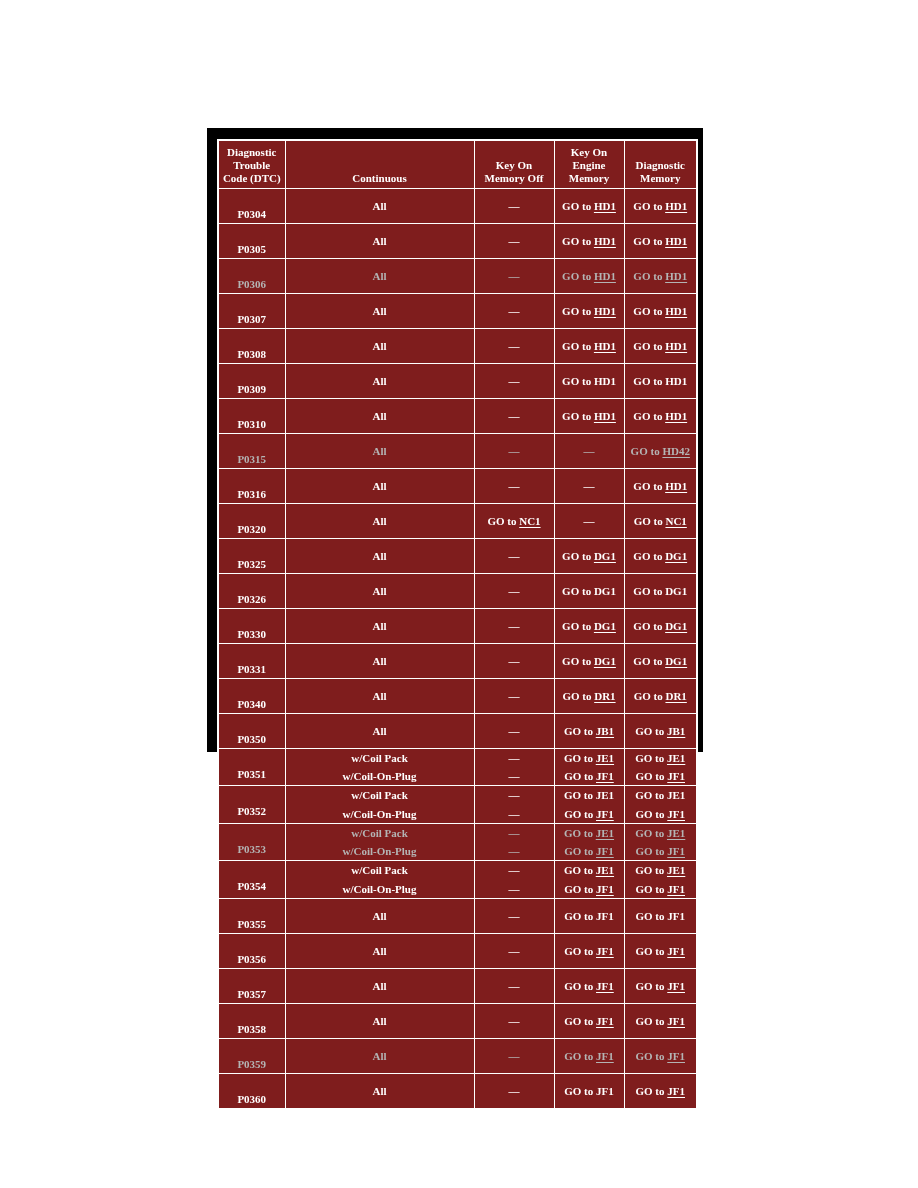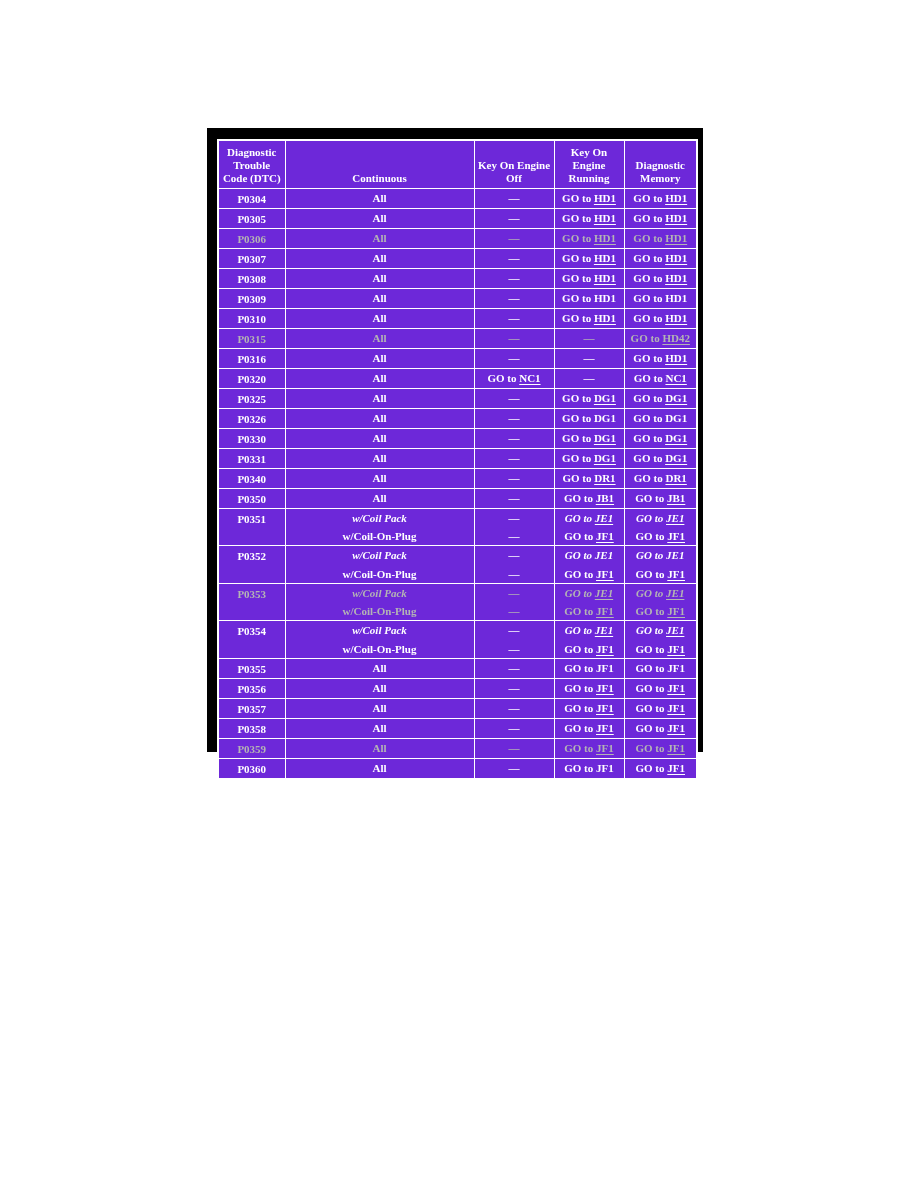--- a/index.html
+++ b/index.html
@@ -20,21 +20,21 @@
     width: 496px;
     height: 624px;
     background: #000000;
     box-sizing: border-box;
     padding: 11px 0 0 10px;
   }
   table.dtc-table {
     border-collapse: collapse;
     table-layout: fixed;
     width: 479px;
-    background: #6d28d9;
+    background: #7f1d1d;
     color: #ffffff;
     font-size: 11px;
     font-weight: bold;
     border: 2px solid #ffffff;
   }
   col.c0 { width: 67px; }
   col.c1 { width: 189px; }
   col.c2 { width: 80px; }
   col.c3 { width: 70px; }
   col.c4 { width: 73px; }
@@ -49,23 +49,23 @@
   th {
     vertical-align: bottom;
     padding-bottom: 3px;
     line-height: 13px;
     font-weight: bold;
     white-space: normal;
   }
   tbody tr { height: 19px; }
   tbody tr.sub-line { height: 18px; }
   tbody td { line-height: 18px; vertical-align: middle; }
-  td.dtc { vertical-align: top; padding-top: 1px; }
+  td.dtc { vertical-align: top; padding-top: 16px; }
   
-  tr.pre-sub td:not(.dtc) { border-bottom-style: hidden; font-style: italic; }
+  tr.pre-sub td:not(.dtc) { border-bottom-style: hidden; }
   tr.sub-line td { border-top-style: hidden; }
   tr.dim { color: #b4b4b4; }
   .link { color: inherit; }
   .link.u {
     text-decoration: underline;
     text-underline-offset: 2px;
     cursor: pointer;
   }
   .dash { letter-spacing: 0; }
 </style>
@@ -78,22 +78,22 @@
       <col class="c0">
         <col class="c1">
         <col class="c2">
         <col class="c3">
         <col class="c4">
     </colgroup>
     <thead>
       <tr id="header-row">
           <th>Diagnostic Trouble Code (DTC)</th>
           <th>Continuous</th>
-          <th>Key On Engine Off</th>
-          <th>Key On Engine Running</th>
+          <th>Key On Memory Off</th>
+          <th>Key On Engine Memory</th>
           <th>Diagnostic Memory</th>
         </tr>
     </thead>
     <tbody id="table-body">
         <tr>
           <td rowspan="1" class="dtc">P0304</td>
           <td>All</td>
           <td><span class="dash">—</span></td>
           <td><span>GO to </span><span class="link u">HD1</span></td>
           <td><span>GO to </span><span class="link u">HD1</span></td>

